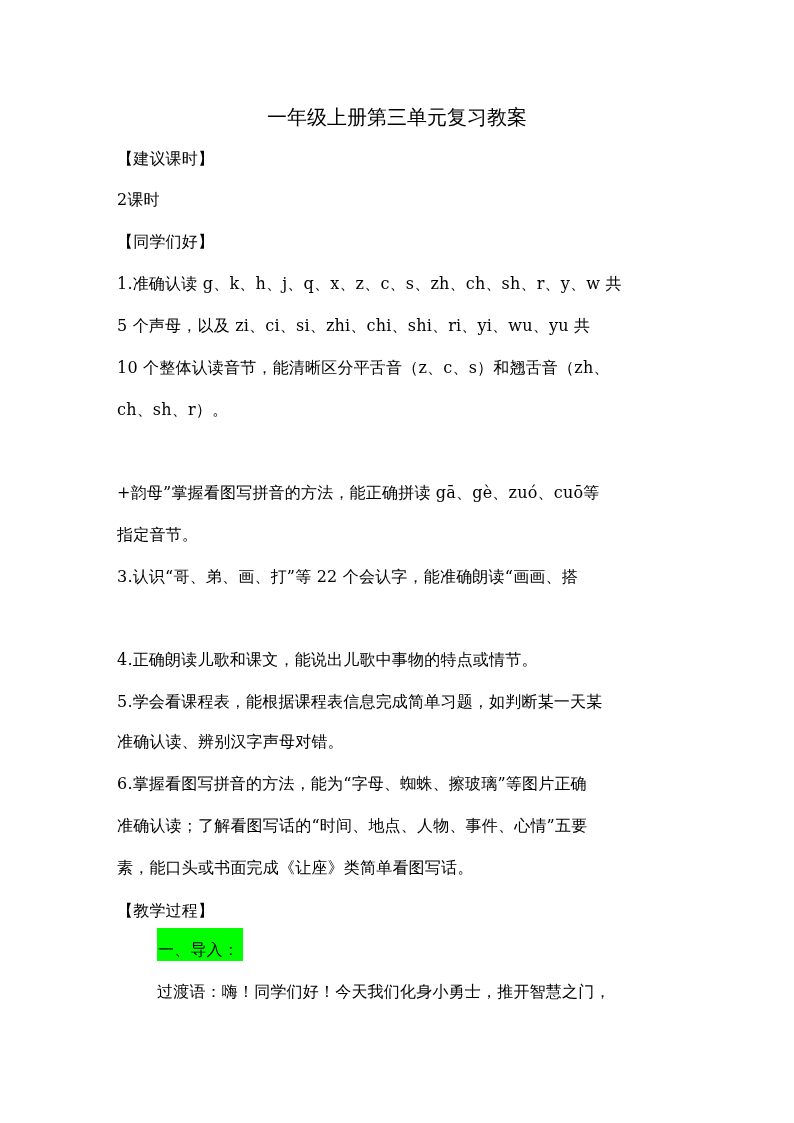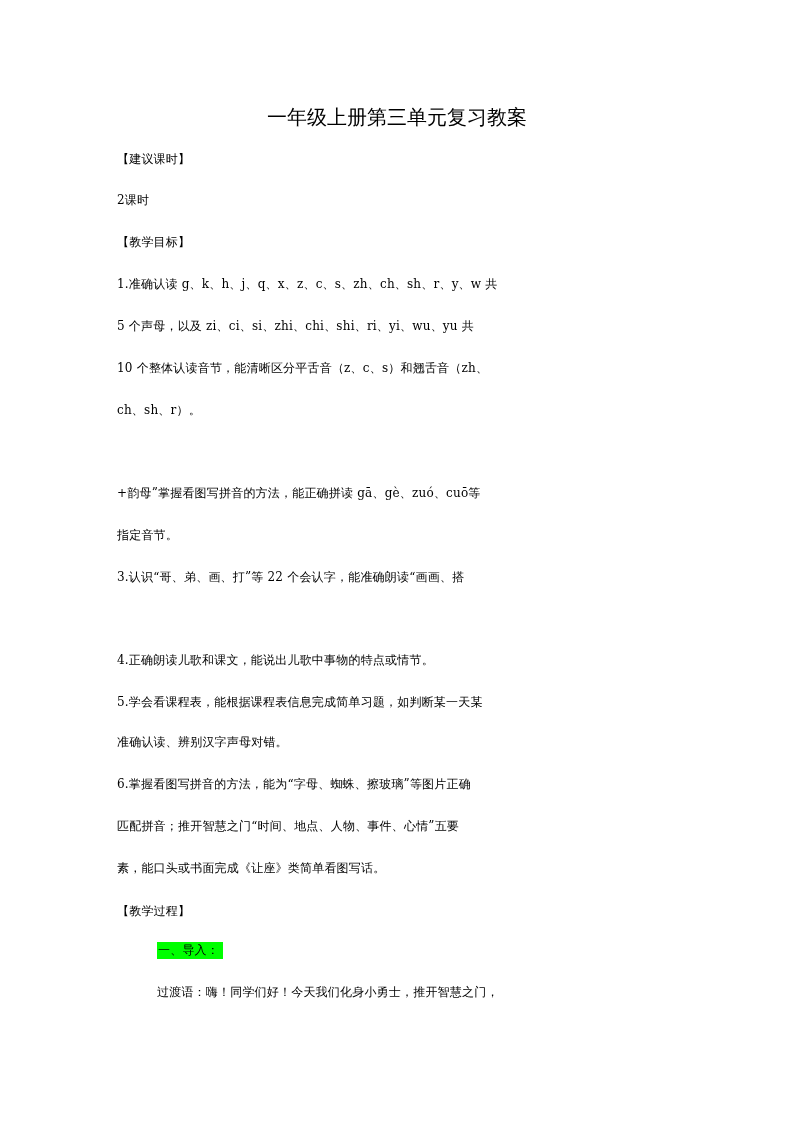--- a/index.html
+++ b/index.html
@@ -1,47 +1,47 @@
 <!DOCTYPE html>
 <html><head>
 <meta charset="utf-8">
 <style>
   html, body { margin: 0; padding: 0; background: #ffffff; }
   body { width: 794px; height: 1123px; position: relative; overflow: hidden;
          font-family: "DejaVu Serif", "Liberation Serif", serif; color: #000; }
   .page { position: absolute; left: 0; top: 0; width: 724px; height: 1123px; background: #fff; }
   .title { position: absolute; left: 0; width: 794px; top: 104px; text-align: center;
            font-size: 20px; line-height: 26px; }
-  .line { position: absolute; left: 117px; width: 572px; font-size: 12px; line-height: 22px;
+  .line { position: absolute; left: 117px; width: 572px; font-size: 16px; line-height: 22px;
           white-space: nowrap; letter-spacing: 0.2px; }
   .indent { left: 157px; }
-  .hl { background: #00ff00; padding: 1px 4px 2px 1px; }
+  .hl { background: #00ff00; padding: 12px 4px 2px 1px; }
 </style>
 </head>
 <body>
 
 <div class="page">
   <div class="title">一年级上册第三单元复习教案</div>
 
   <div class="line" style="top:148px">【建议课时】</div>
   <div class="line" style="top:189px">2课时</div>
-  <div class="line" style="top:231px">【教学目标】</div>
+  <div class="line" style="top:231px">【同学们好】</div>
 
   <div class="line" style="top:273px">1.准确认读 g、k、h、j、q、x、z、c、s、zh、ch、sh、r、y、w 共</div>
   <div class="line" style="top:315px">5 个声母，以及 zi、ci、si、zhi、chi、shi、ri、yi、wu、yu 共</div>
   <div class="line" style="top:357px">10 个整体认读音节，能清晰区分平舌音（z、c、s）和翘舌音（zh、</div>
   <div class="line" style="top:399px">ch、sh、r）。</div>
   <div class="line" style="top:482px">+韵母”掌握看图写拼音的方法，能正确拼读 gā、gè、zuó、cuō等</div>
   <div class="line" style="top:524px">指定音节。</div>
   <div class="line" style="top:566px">3.认识“哥、弟、画、打”等 22 个会认字，能准确朗读“画画、搭</div>
   <div class="line" style="top:649px">4.正确朗读儿歌和课文，能说出儿歌中事物的特点或情节。</div>
   <div class="line" style="top:691px">5.学会看课程表，能根据课程表信息完成简单习题，如判断某一天某</div>
   <div class="line" style="top:731px">准确认读、辨别汉字声母对错。</div>
   <div class="line" style="top:773px">6.掌握看图写拼音的方法，能为“字母、蜘蛛、擦玻璃”等图片正确</div>
-  <div class="line" style="top:815px">匹配拼音；推开智慧之门“时间、地点、人物、事件、心情”五要</div>
+  <div class="line" style="top:815px">准确认读；了解看图写话的“时间、地点、人物、事件、心情”五要</div>
   <div class="line" style="top:857px">素，能口头或书面完成《让座》类简单看图写话。</div>
 
   <div class="line" style="top:900px">【教学过程】</div>
   <div class="line indent" style="top:939px">
     <span class="hl">一、导入：</span>
   </div>
   <div class="line indent" style="top:981px">过渡语：嗨！同学们好！今天我们化身小勇士，推开智慧之门，</div>
 </div>
 
 </body></html>

